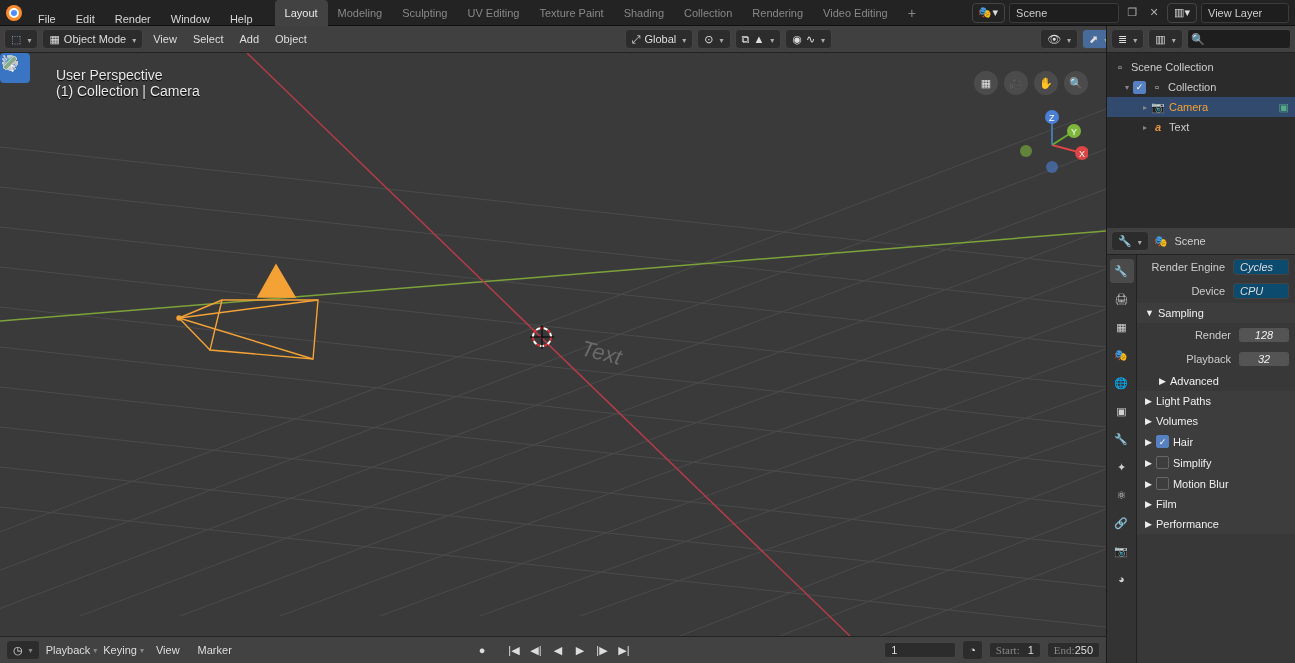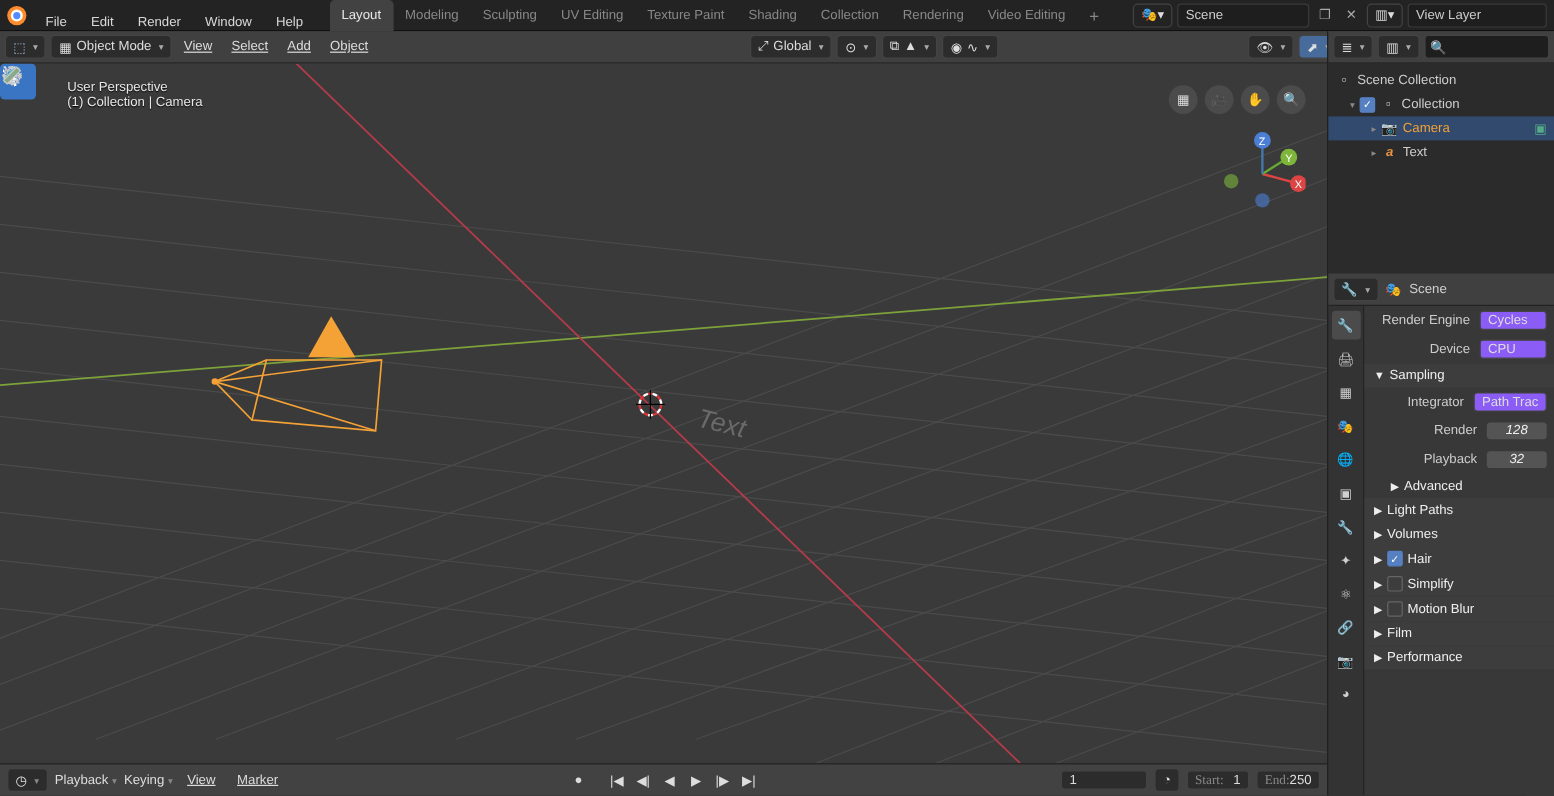--- a/index.html
+++ b/index.html
@@ -10,25 +10,25 @@
 .topmenu-item { padding:0 10px; height:14px; line-height:26px; cursor:pointer; color:#d8d8d8; }
 .workspace-tab { padding:0 10px; height:26px; line-height:26px; color:#888; cursor:pointer; }
 .workspace-tab.active { background:#424242; color:#e8e8e8; border-radius:4px 4px 0 0;}
 .workspace-tab.plus { font-size:14px; }
 .top-right { margin-left:auto; display:flex; align-items:center; gap:4px; padding-right:6px;}
 .header-field { background:#1e1e1e; border:1px solid #3b3b3b; border-radius:3px; height:20px; display:flex; align-items:center; padding:0 6px; color:#ccc; }
 .icon-pin, .icon-x { width:18px; height:18px; display:flex; align-items:center; justify-content:center; color:#aaa; }
 .toolbar2 { height:27px; background:#404040; display:flex; align-items:center; padding:0 4px; gap:4px; border-bottom:1px solid #222;}
 .pill { background:#2c2c2c; border:1px solid #444; border-radius:4px; height:20px; display:flex; align-items:center; padding:0 6px; gap:4px; color:#ddd; }
 .pill .drop::after { content:'▾'; font-size:8px; margin-left:2px; color:#aaa;}
-.mini-label { color:#ddd; padding:0 6px; cursor:pointer;text-decoration:underline;}
+.mini-label { color:#ddd; padding:0 6px; cursor:pointer;}
 .main { position:absolute; left:0; top:53px; right:189px; bottom:27px; }
 .viewport { position:absolute; inset:0; background:#3a3a3a; overflow:hidden; }
 .viewport svg { position:absolute; inset:0; }
-.vp-text { position:absolute; left:56px; top:14px; color:#e8e8e8; font-size:11px; text-shadow:0 1px 1px #000;}
+.vp-text { position:absolute; left:56px; top:14px; color:#e8e8e8; font-size:14px; text-shadow:0 1px 1px #000;}
 .lefttool { position:absolute; left:0; top:0; width:30px; }
 .lefttool .tool { width:30px; height:30px; display:flex; align-items:center; justify-content:center; color:#ccc; }
 .lefttool .tool.active { background:#3a75c4; color:#fff; border-radius:4px;}
 .lefttool .tool svg { width:20px; height:20px; }
 .nav-circles { position:absolute; right:18px; top:18px; display:flex; gap:6px;}
 .nav-circle { width:24px; height:24px; border-radius:50%; background:rgba(80,80,80,.8); display:flex; align-items:center; justify-content:center; color:#ddd;}
 .gizmo { position:absolute; right:18px; top:56px; width:72px; height:72px;}
 .timeline { position:absolute; left:0; right:189px; bottom:0; height:27px; background:#424242; border-top:1px solid #222; display:flex; align-items:center; padding:0 6px; gap:6px;}
 .timeline .drop { color:#ddd; display:flex; align-items:center; gap:3px; cursor:pointer;}
 .timeline .drop::after { content:'▾'; font-size:8px; color:#888;}
@@ -46,21 +46,21 @@
 .ol-row .txt.active { color:#f4a236;}
 .ol-icon { width:14px; height:14px; display:flex; align-items:center; justify-content:center;}
 .props-hdr { height:27px; background:#404040; border-bottom:1px solid #222; display:flex; align-items:center; padding:0 4px; gap:6px;}
 .props-body { flex:1; display:flex; overflow:hidden;}
 .props-tabs { width:30px; background:#333; border-right:1px solid #222; display:flex; flex-direction:column; align-items:center; padding-top:4px; gap:4px;}
 .props-tabs .ptab { width:24px; height:24px; display:flex; align-items:center; justify-content:center; border-radius:3px;}
 .props-tabs .ptab.active { background:#4b4b4b;}
 .props-content { flex:1; overflow:auto; background:#383838; color:#ddd;}
 .prop-row { display:flex; align-items:center; height:24px; padding:0 6px;}
 .prop-row .plabel { flex:1; text-align:right; padding-right:8px; color:#ccc;}
-.prop-row .pval { background:#8b5cf6; border:1px solid #444; border-radius:3px; padding:1px 6px; min-width:56px; text-align:left;}
+.prop-row .pval { background:#0c4a6e; border:1px solid #444; border-radius:3px; padding:1px 6px; min-width:56px; text-align:left;font-style:italic;}
 .prop-row .pnum { background:#545454; border-radius:3px; padding:1px 6px; min-width:50px; text-align:center; color:#eee;font-style:italic;}
 .panel-head { background:#3d3d3d; padding:4px 8px; color:#eee; display:flex; align-items:center; gap:4px;}
 .panel-head .arr { font-size:9px;}
 .chk { width:13px; height:13px; border:1px solid #666; border-radius:2px; display:inline-flex; align-items:center; justify-content:center;}
 .chk.on { background:#5680c2; border-color:#5680c2;}
 .chk.on::after { content:'✓'; font-size:9px; color:#fff;}
 .indent { padding-left:22px;}
 .sp { flex:1;}
 .shade-row { display:flex; gap:0; background:#2c2c2c; border:1px solid #444; border-radius:3px; overflow:hidden;}
 .sball { width:20px; height:18px; display:flex; align-items:center; justify-content:center;}
@@ -87,21 +87,21 @@
   <div class="workspace-tab">Collection</div>
   <div class="workspace-tab">Rendering</div>
   <div class="workspace-tab">Video Editing</div>
   <div class="workspace-tab plus">+</div>
   <div class="top-right">
     <div class="pill" style="background:#232323">🎭▾</div>
     <div class="header-field" style="width:110px">Scene</div>
     <div class="icon-pin">❐</div>
     <div class="icon-x">✕</div>
     <div class="pill" style="background:#232323">▥▾</div>
-    <div class="header-field" style="width:116px">View Layer</div>
+    <div class="header-field" style="width:88px">View Layer</div>
   </div>
 </div>
 
 <div class="toolbar2">
   <div class="pill">
       <span style="color:#9dbde0">⬚</span>
       <span class="drop"></span>
     </div>
   <div class="pill">
       <span>▦</span>
@@ -377,24 +377,20 @@
         </div>
       <div class="prop-row">
           <span class="plabel">Device</span>
           <span class="pval">CPU</span>
         </div>
       <div class="panel-head">
           <span class="arr">▼</span>
           <span>Sampling</span>
         </div>
       <div class="prop-row">
-          <span class="plabel">Integrator</span>
-          <span class="pval">Path Trac</span>
-        </div>
-      <div class="prop-row">
           <span class="plabel">Render</span>
           <span class="pnum">128</span>
         </div>
       <div class="prop-row">
           <span class="plabel">Playback</span>
           <span class="pnum">32</span>
         </div>
       <div class="panel-head indent" style="background:transparent">
           <span class="arr">▶</span>
           <span>Advanced</span>

